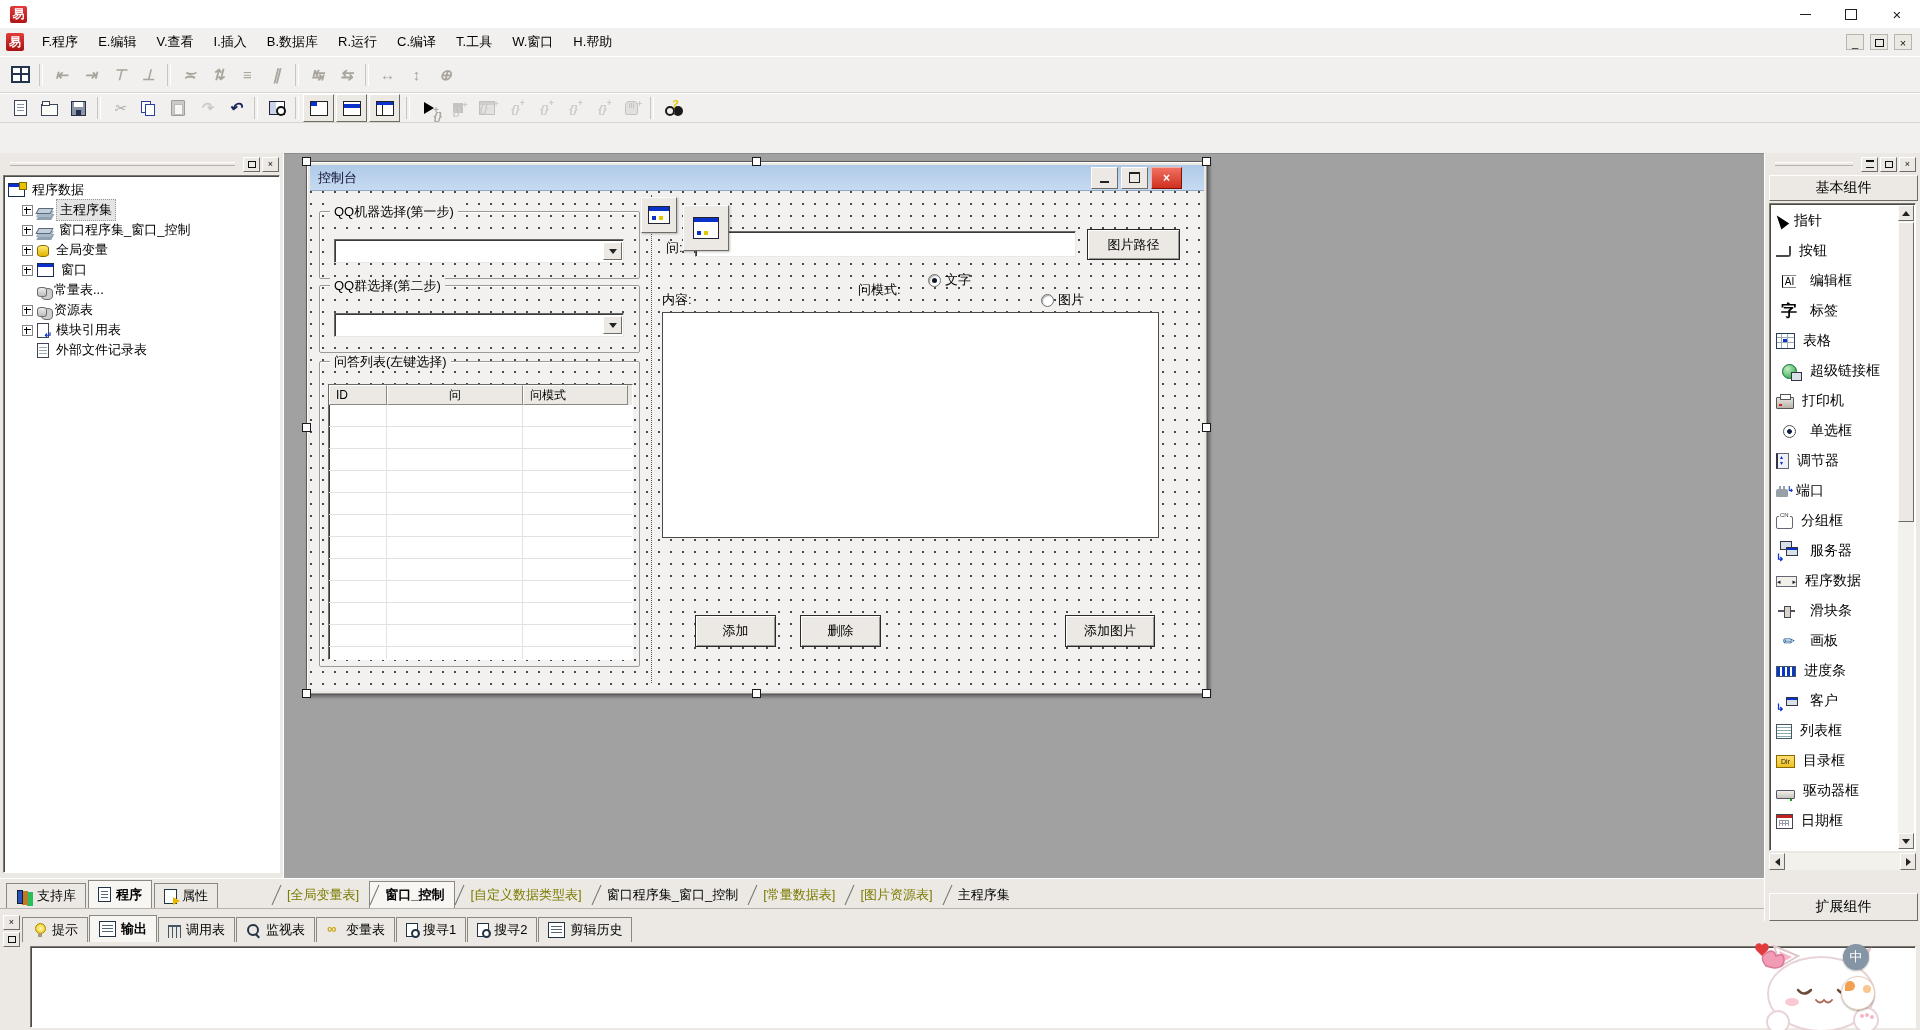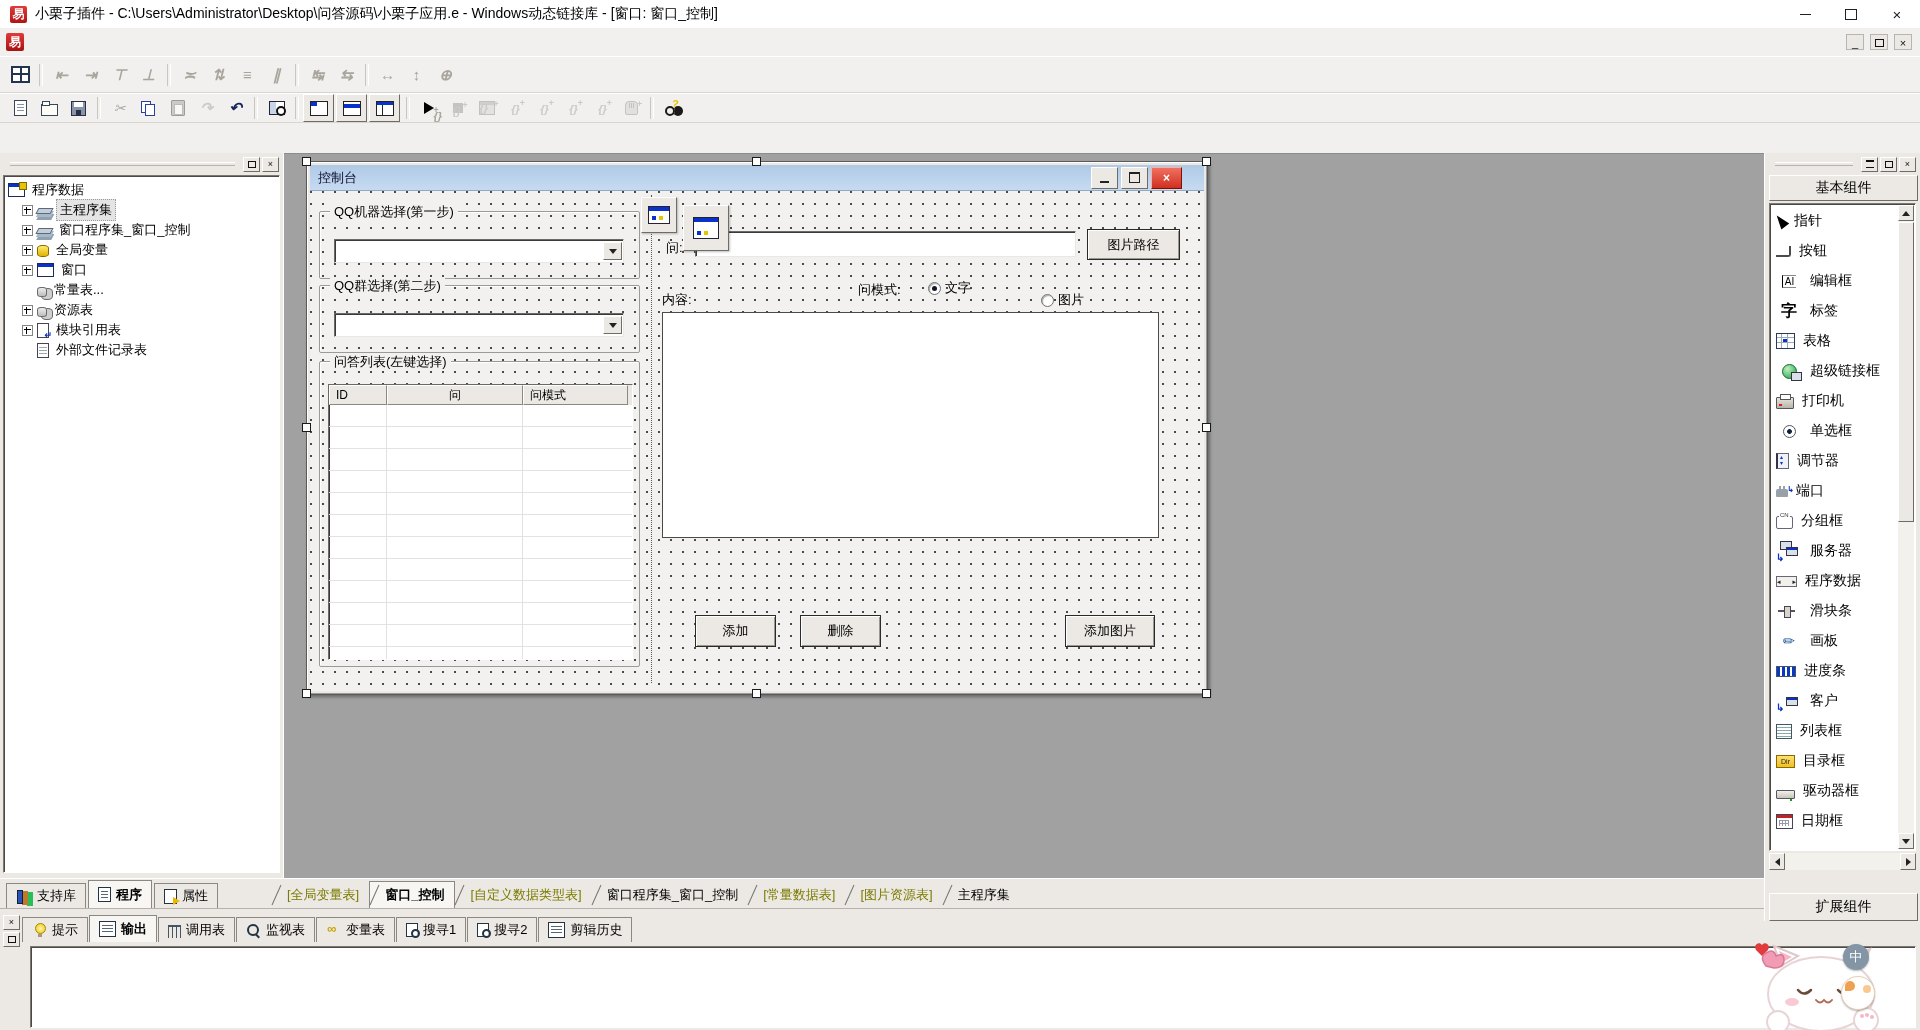--- a/index.html
+++ b/index.html
@@ -265,36 +265,47 @@
   #badge-cat::before{content:"";position:absolute;left:3px;top:4px;width:10px;height:10px;background:#F0A050;border-radius:50% 50% 50% 0;}
   #badge-cat::after{content:"";position:absolute;right:3px;top:8px;width:8px;height:8px;background:#F8C890;border-radius:50%;}
 </style>
 </head>
 <body>
 
 <div id="app">
 
   <div class="titlebar">
     <div class="app-logo">易</div>
-    <div class="title-text">小栗子插件 - C:\Users\Administrator\Desktop\问答源码\小栗子应用.e - Windows动态链接库 - [窗口: 窗口_控制]</div>
     <div class="cap-btns">
       <div class="cap-btn">
           <span class="glyph-min"></span>
         </div>
       <div class="cap-btn">
           <span class="glyph-max"></span>
         </div>
       <div class="cap-btn">
           <span class="glyph-close">×</span>
         </div>
     </div>
   </div>
 
   <div class="menubar">
     <div class="menu-logo">易</div>
+    <div style="display:flex">
+      <div class="menu-item">F.程序</div>
+        <div class="menu-item">E.编辑</div>
+        <div class="menu-item">V.查看</div>
+        <div class="menu-item">I.插入</div>
+        <div class="menu-item">B.数据库</div>
+        <div class="menu-item">R.运行</div>
+        <div class="menu-item">C.编译</div>
+        <div class="menu-item">T.工具</div>
+        <div class="menu-item">W.窗口</div>
+        <div class="menu-item">H.帮助</div>
+    </div>
     <div class="mdi-btns">
       <div class="mdi-btn">_</div>
       <div class="mdi-btn">
           <span class="bx" style="width:7px;height:6px;border:1px solid #111;margin-bottom:2px"></span>
         </div>
       <div class="mdi-btn">×</div>
     </div>
   </div>
 
   <div class="tbrow" id="toolbar1">
@@ -631,21 +642,21 @@
         </div>
         <div class="cmpbox" style="left:373px;top:14px;width:44px;height:44px;z-index:6">
           <span class="cmp-glyph" style="width:24px;height:20px"></span>
         </div>
 
         <div class="flabel" style="left:356px;top:48px">问:</div>
         <div class="ftext" style="left:385px;top:40px;width:379px;height:24px"></div>
         <div class="fbtn" style="left:777px;top:38px;width:91px;height:29px">图片路径</div>
 
         <div class="flabel" style="left:548px;top:90px">问模式:</div>
-        <div class="fradio" style="left:618px;top:88px">
+        <div class="fradio" style="left:618px;top:80px">
           <span class="rdot" data-on="true"></span>
           <span>文字</span>
         </div>
         <div class="fradio" style="left:731px;top:100px">
           <span class="rdot" data-on="false"></span>
           <span>图片</span>
         </div>
 
         <div class="flabel" style="left:352px;top:100px">内容:</div>
         <div class="farea" style="left:352px;top:121px;width:495px;height:224px"></div>

